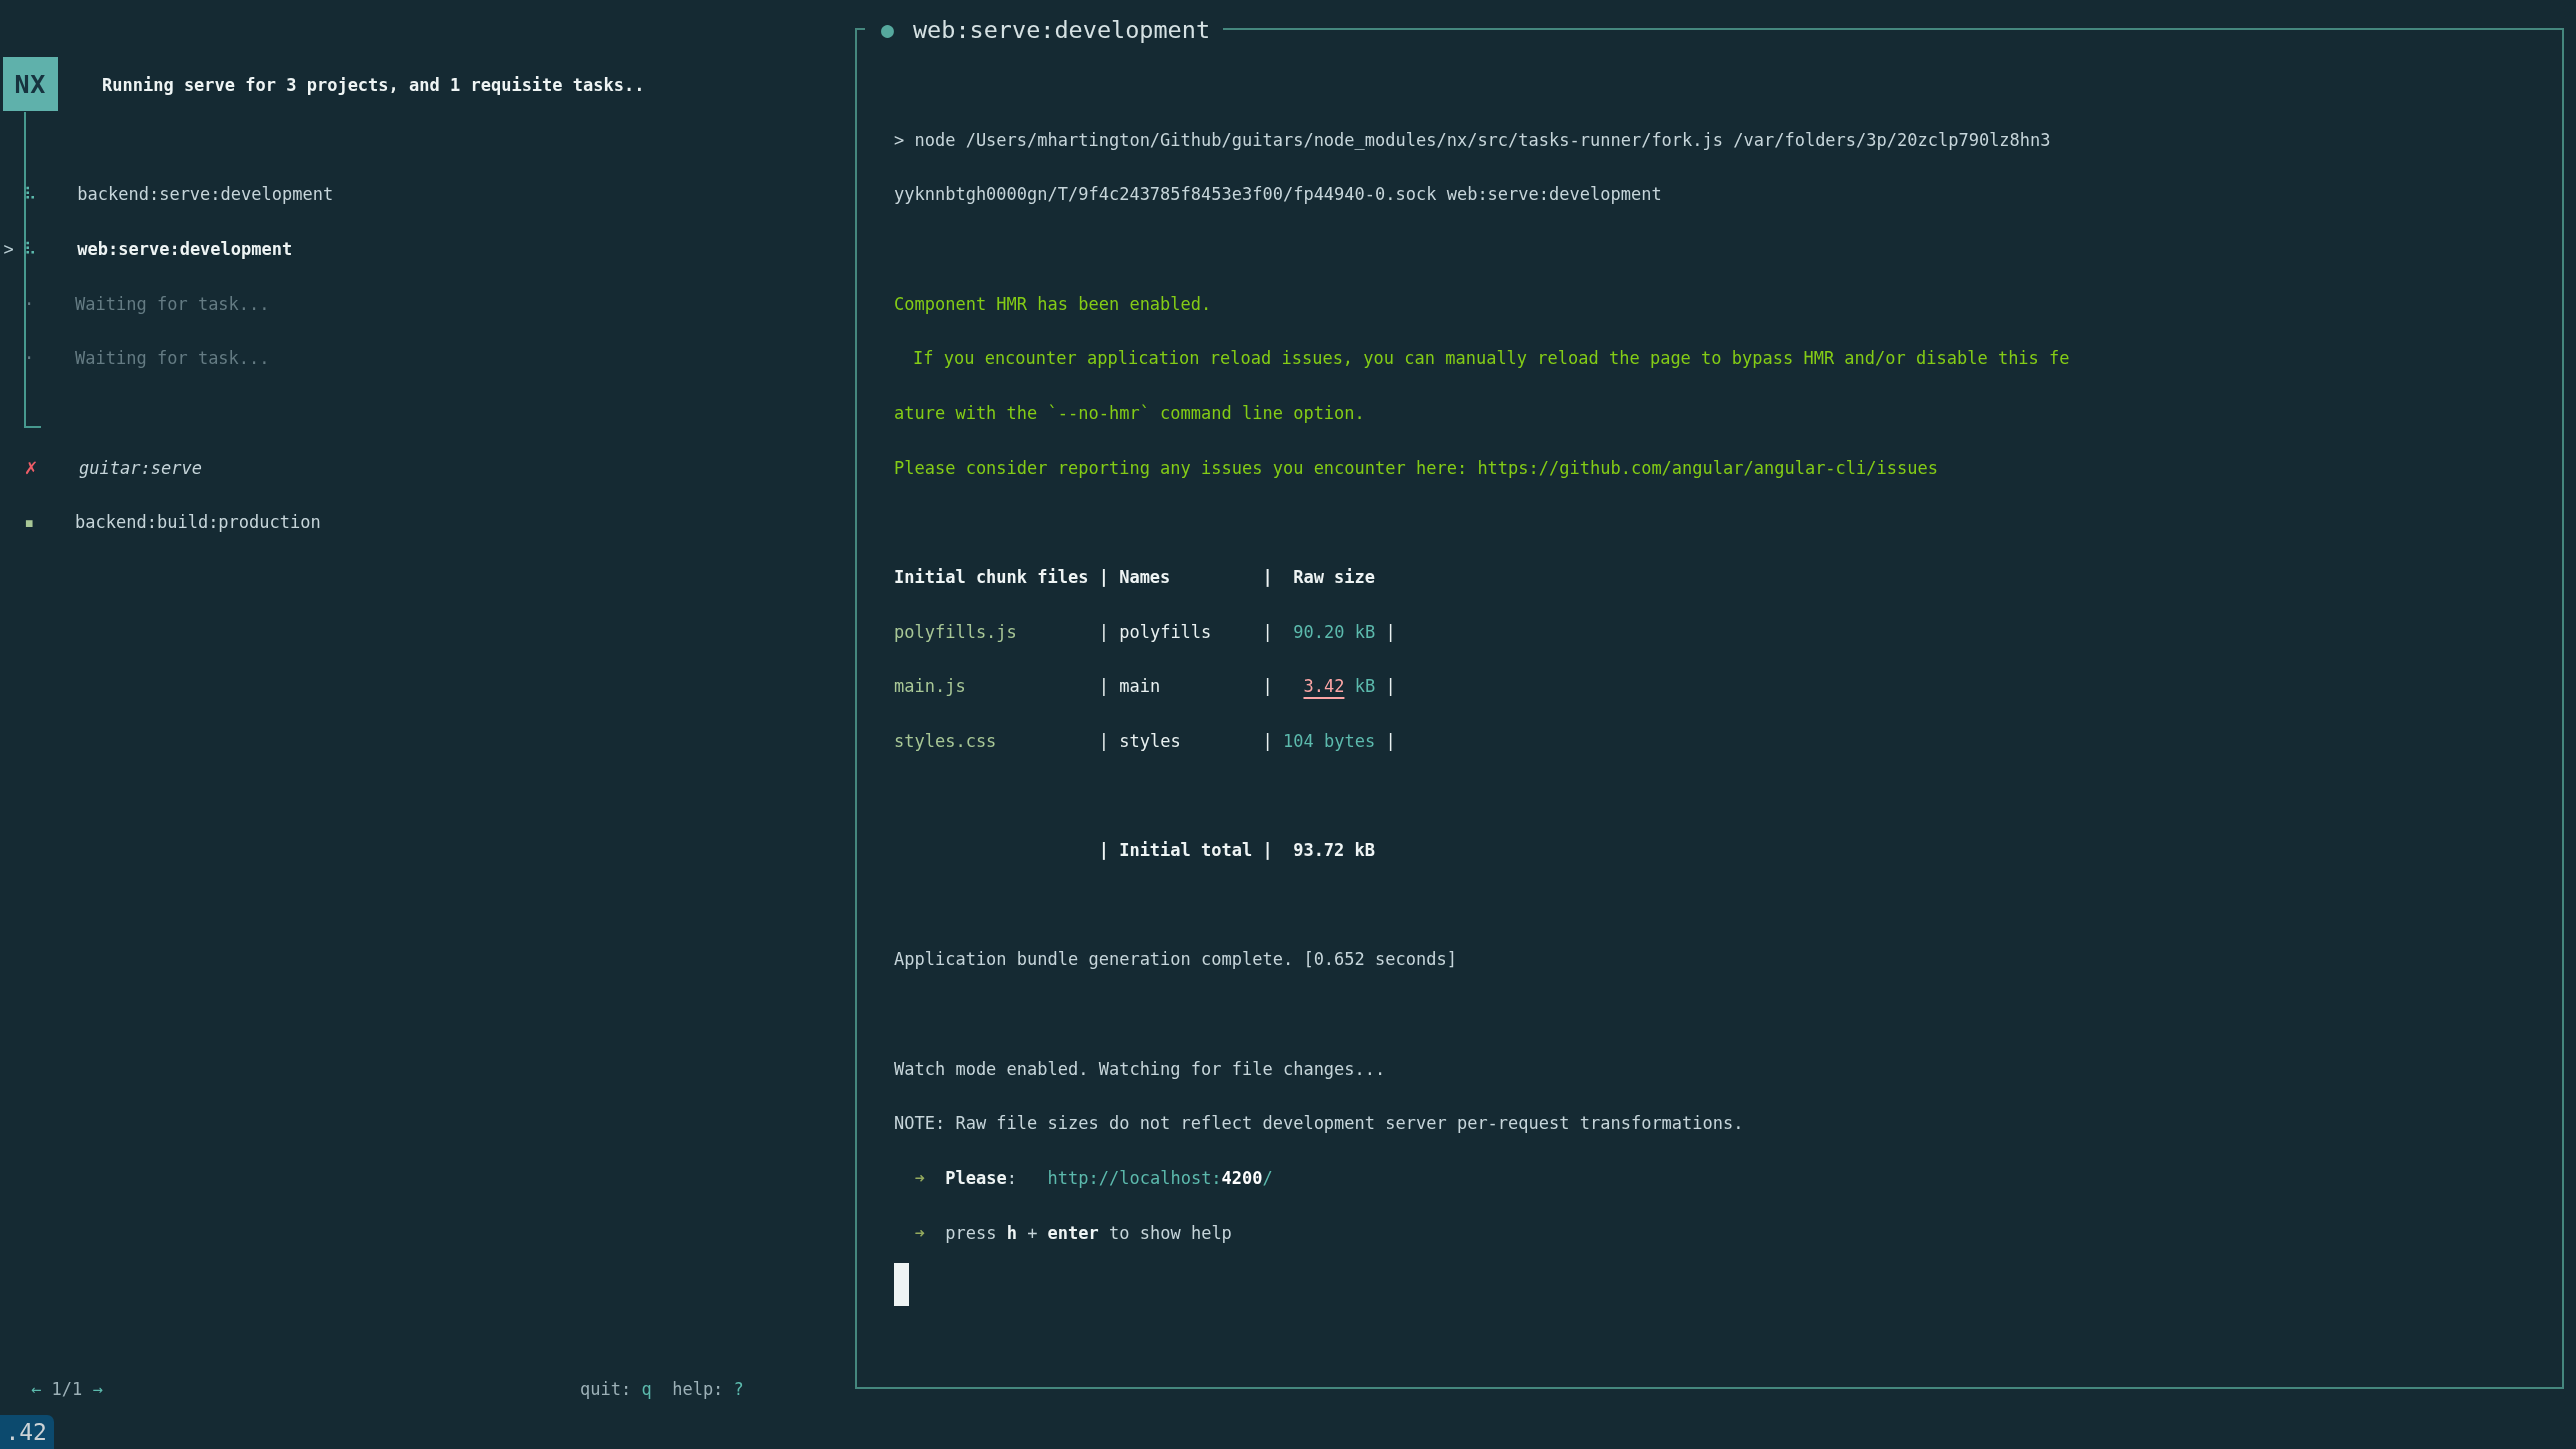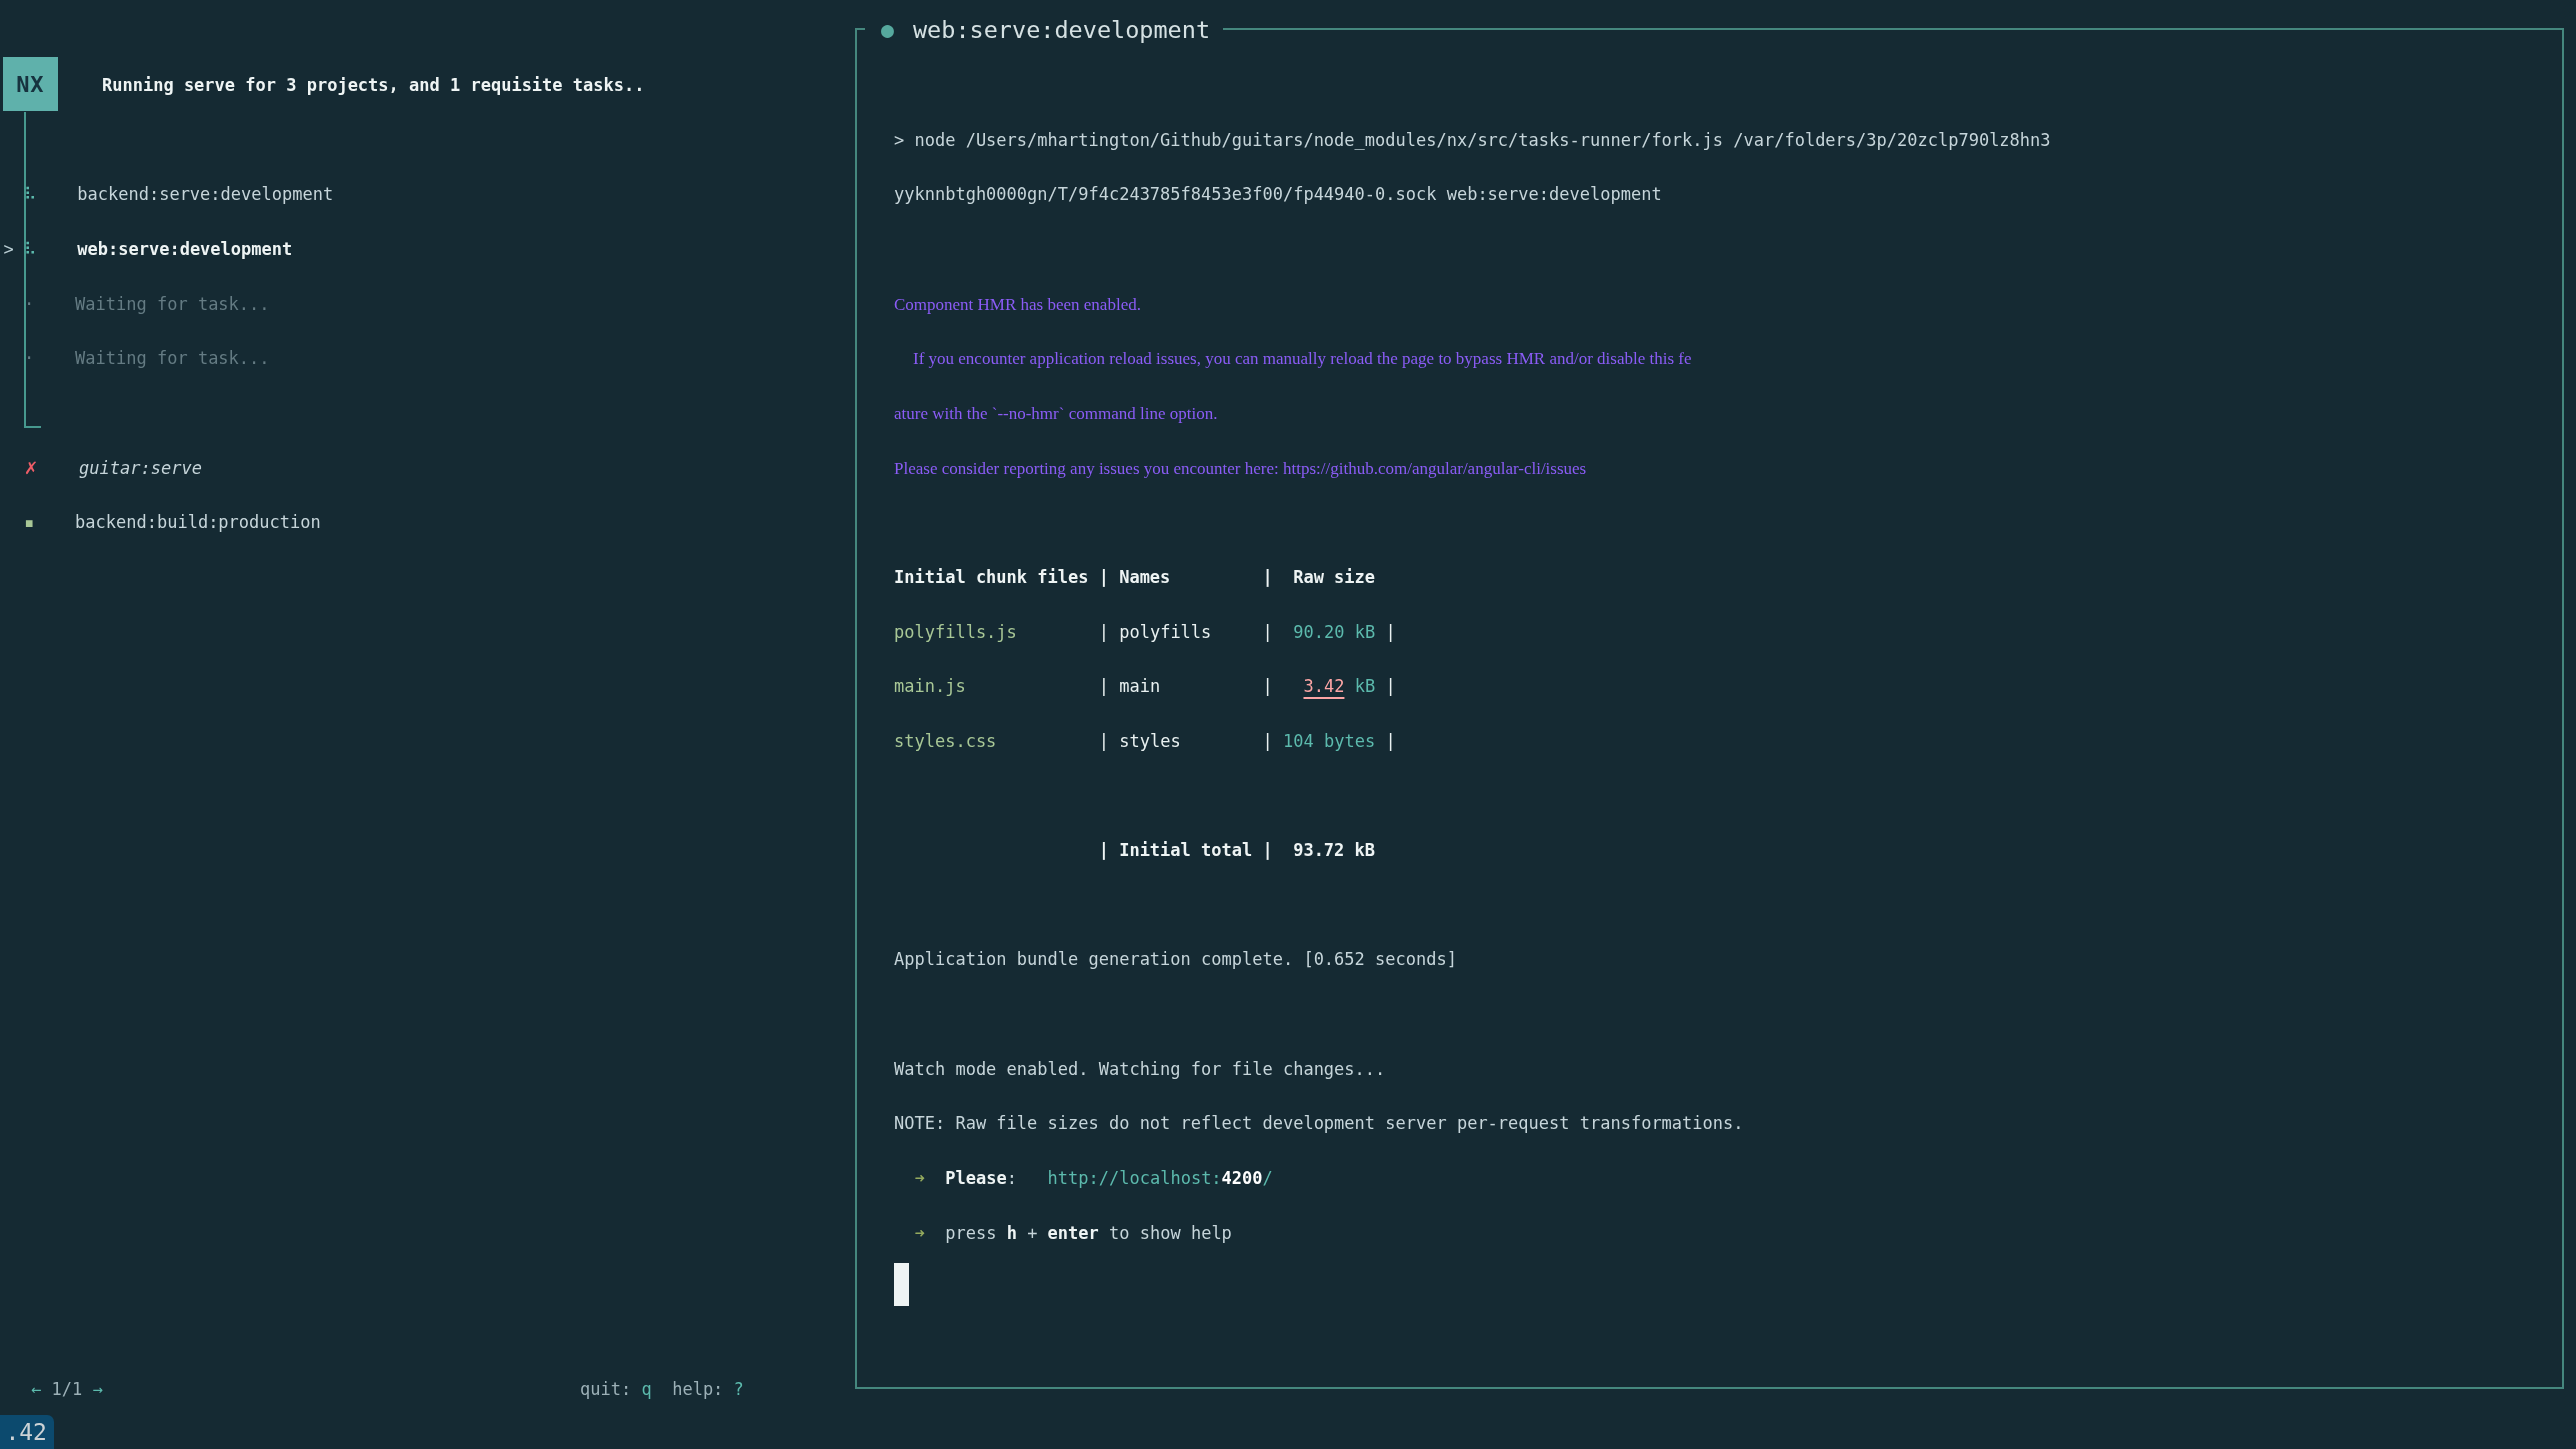--- a/index.html
+++ b/index.html
@@ -25,30 +25,30 @@
   
   .c-text  {color:#c6d5da;}
   .c-mut   {color:#9cb0b7;}
   .c-dim   {color:#647b83;}
   .c-whiteb{color:#eef4f4;font-weight:bold;}
   .c-bright{color:#e9f1f1;}
   .c-teal  {color:#5cbaad;}
   .c-tealb {color:#ffffff;font-weight:bold;}
   .c-tealu {color:#fca5a5;text-decoration:underline;text-underline-offset:4.7px;text-decoration-thickness:2px;}
   .c-green {color:#a8c796;}
-  .c-yellow{color:#8b5cf6;font-family:Liberation Serif, serif;}
+  .c-yellow{color:#84cc16;}
   .c-red   {color:#ed5d67;font-weight:bold;}
   .c-olive {color:#94aa5e;}
   .c-chev  {color:#b9cdd3;}
 
   #nx-badge{
     position:absolute;left:2.7px;top:57px;width:55px;height:54px;
     background:#5fb1ab;color:#17333f;
     display:flex;align-items:center;justify-content:center;
-    font-size:22px;font-weight:bold;letter-spacing:0.7px;
+    font-size:25px;font-weight:bold;letter-spacing:0.7px;
   }
   .tree-v{
     position:absolute;left:24px;top:112px;width:2px;height:315px;background:#47998f;
   }
   .tree-h{
     position:absolute;left:24px;top:426px;width:17.4px;height:2px;background:#47998f;
   }
   #panel-border{
     position:absolute;left:855px;top:28px;width:1709px;height:1361px;
     border:2px solid var(--border);

